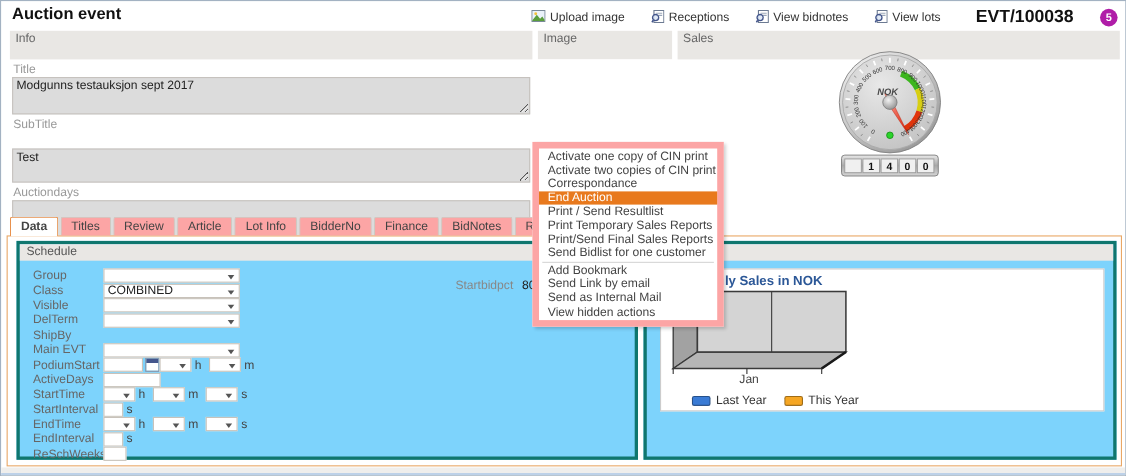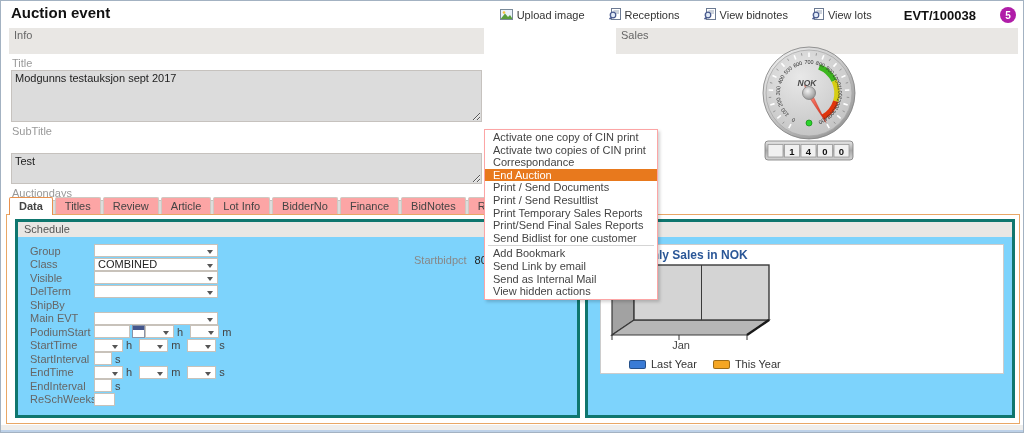--- a/index.html
+++ b/index.html
@@ -7,21 +7,21 @@
   body { font-family:"Liberation Sans", sans-serif; font-size:11px; color:#333; background:#fff; }
   #app { position:relative; width:1024px; height:433px; overflow:hidden; background:#fff;
          border:1px solid #A3B2C2; }
   .bottom-strip { position:absolute; left:0; right:0; bottom:0; height:7px; background:#EFEEEC; }
   .bottom-edge  { position:absolute; left:0; right:0; bottom:0; height:2px; background:#BDD1E8; }
 
   
   #page-title { position:absolute; left:10px; top:3px; font-size:15px; font-weight:bold; color:#111; }
   #toolbar { position:absolute; right:7px; top:6px; display:flex; align-items:center; gap:24px; }
   .tb-item { display:flex; align-items:center; gap:4px; color:#333; cursor:default; }
-  .evt-code { font-weight:bold; font-size:13px; color:#111; margin-left:8px; }
+  .evt-code { font-weight:bold; font-size:16px; color:#111; margin-left:8px; }
   .badge { width:16px; height:16px; border-radius:50%; background:#B01DA8; color:#fff;
            font-weight:bold; font-size:10px; display:flex; align-items:center; justify-content:center; }
 
   
   .panel { position:absolute; }
   .panel-header { height:26px; background:#E9E7E4; color:#666; padding:1px 5px; font-size:11px; line-height:12px; }
   .panel-info  { left:8px;  top:27px; width:475px; height:148px; }
   .panel-image { left:488px; top:27px; width:122px; height:163px; }
   .panel-sales { left:615px; top:27px; width:402px; height:163px; }
   .panel-body { background:#fff; }
@@ -69,21 +69,21 @@
                border:1px solid #CCCCCC; background:#fff; }
   #chart-title { position:absolute; left:22px; top:3px; color:#2B5797; font-weight:bold; font-size:12px; }
   #chart3d { position:absolute; left:2px; top:16px; }
   .cat-label { position:absolute; left:50px; top:94px; width:60px; text-align:center; color:#444; }
   #legend { position:absolute; left:28px; top:113px; display:flex; gap:16px; align-items:center; }
   .legend-item { display:flex; align-items:center; gap:5px; color:#333; }
   .swatch { width:17px; height:9px; border-radius:2px; }
 
   
   #context-menu { position:absolute; left:483px; top:128px; width:174px; background:#fff;
-                  border:1px solid #fca5a5; box-shadow:2px 2px 3px rgba(0,0,0,0.18); z-index:20; padding:1px 0; }
+                  border:6px solid #fca5a5; box-shadow:2px 2px 3px rgba(0,0,0,0.18); z-index:20; padding:1px 0; }
   .menu-item { height:12.6px; line-height:12.5px; padding-left:8px; color:#444; white-space:nowrap;
                overflow:hidden; cursor:default; }
   .menu-item.highlight { background:#E8791D; color:#fff; }
   .menu-sep { border-top:1px solid #D5D5D5; margin:1px 3px; }
 </style>
 </head>
 <body>
 
 <div id="app">
 
@@ -130,28 +130,32 @@
       </span>
 
     <span class="evt-code">EVT/100038</span>
     <span class="badge">5</span>
   </div>
 
   <div class="panel panel-info">
     <div class="panel-header">Info</div>
     <div class="panel-body" id="info-fields">
         <div class="field-label">Title</div>
-        <textarea class="info-textarea" style="height: 52px;">Modgunns testauksjon sept 2017</textarea>
+        <textarea class="info-textarea" style="height: 34px;">Modgunns testauksjon sept 2017</textarea>
         <div class="field-label">SubTitle</div>
         <textarea class="info-textarea" style="height: 31px; margin-top: 16px;">Test</textarea>
         <div class="field-label">Auctiondays</div>
         <textarea class="info-textarea" style="height: 33px;"></textarea>
       </div>
   </div>
 
+  <div class="panel panel-image">
+    <div class="panel-header">Image</div>
+    <div class="panel-body" style="height:148px;"></div>
+  </div>
 
   <div class="panel panel-sales">
     <div class="panel-header">Sales</div>
   </div>
 
   <svg id="gauge-svg" width="110" height="116" viewBox="0 0 110 116">
     <defs>
       <radialGradient id="bez" cx="35%" cy="30%" r="80%">
         <stop offset="0" stop-color="#FFFFFF"></stop>
           <stop offset="0.65" stop-color="#C9C9C9"></stop>
@@ -295,20 +299,24 @@
           <div class="frow">
             <span class="frow-label">PodiumStart</span>
             <input class="inp" style="width: 36px;">
             <span class="cal-btn"></span>
             <span class="sel w-sm"></span>
             <span class="unit">h</span>
             <span class="sel w-sm"></span>
             <span class="unit">m</span>
           </div>
           <div class="frow">
+            <span class="frow-label">ActiveDays</span>
+            <input class="inp" style="width: 52px;">
+          </div>
+          <div class="frow">
             <span class="frow-label">StartTime</span>
             <span class="sel w-sm"></span>
             <span class="unit">h</span>
             <span class="sel w-sm"></span>
             <span class="unit">m</span>
             <span class="sel w-sm"></span>
             <span class="unit">s</span>
           </div>
           <div class="frow">
             <span class="frow-label">StartInterval</span>
@@ -368,21 +376,20 @@
           </div>
       </div>
     </div>
   </div>
 
   <div id="context-menu">
       <div class="menu-item">Activate one copy of CIN print</div>
       <div class="menu-item">Activate two copies of CIN print</div>
       <div class="menu-item">Correspondance</div>
       <div class="menu-item highlight">End Auction</div>
-      <div class="menu-item">Print / Send Documents</div>
       <div class="menu-item">Print / Send Resultlist</div>
       <div class="menu-item">Print Temporary Sales Reports</div>
       <div class="menu-item">Print/Send Final Sales Reports</div>
       <div class="menu-item">Send Bidlist for one customer</div>
       <div class="menu-sep"></div>
       <div class="menu-item">Add Bookmark</div>
       <div class="menu-item">Send Link by email</div>
       <div class="menu-item">Send as Internal Mail</div>
       <div class="menu-item">View hidden actions</div>
     </div>

